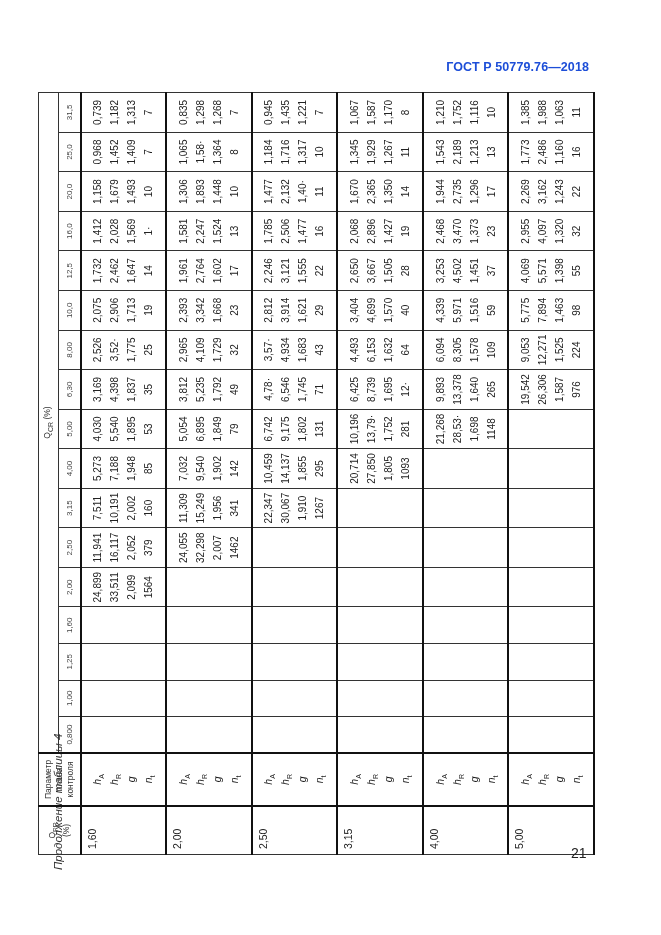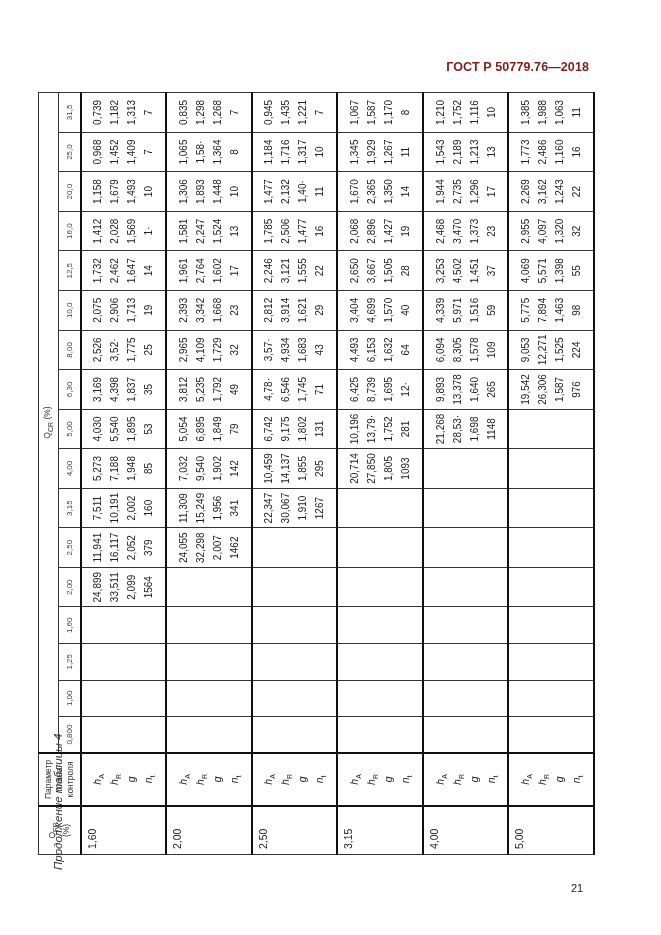--- a/index.html
+++ b/index.html
@@ -1,19 +1,19 @@
 <!DOCTYPE html>
 <html><head>
 <meta charset="utf-8">
 <style>
   html, body { margin:0; padding:0; }
   body { width:661px; height:935px; background:#fff; position:relative; overflow:hidden;
          font-family:"Liberation Sans", sans-serif; color:#222; }
-  .doc-header { position:absolute; top:60px; right:72px; font-weight:bold; font-size:12.5px; color:#7f1d1d; letter-spacing:0.1px; }
-  .page-number { position:absolute; top:882px; left:571px; font-size:11px; color:#222; }
+  .doc-header { position:absolute; top:60px; right:72px; font-weight:bold; font-size:12.5px; color:#1d4ed8; letter-spacing:0.1px; }
+  .page-number { position:absolute; top:845px; left:571px; font-size:14px; color:#222; }
   .caption { position:absolute; left:52px; top:870px; transform-origin:0 0; transform:rotate(-90deg);
              font-style:italic; font-size:11.5px; color:#333; white-space:nowrap; }
   .rot-wrap { position:absolute; left:38px; top:855px; width:763px; height:557px;
               transform-origin:0 0; transform:rotate(-90deg); }
   table.t { border-collapse:collapse; width:763px; height:557px; table-layout:fixed; font-size:10.5px; }
   table.t td, table.t th { border:1px solid #333; padding:0; text-align:center; vertical-align:middle; font-weight:normal; }
   .thick-b { border-bottom:2.5px solid #111 !important; }
   .thick-r { border-right:2.5px solid #111 !important; }
   .hdr { font-size:8px; color:#444; }
   .hdr-big { font-size:8.5px; color:#333; line-height:11px; }

